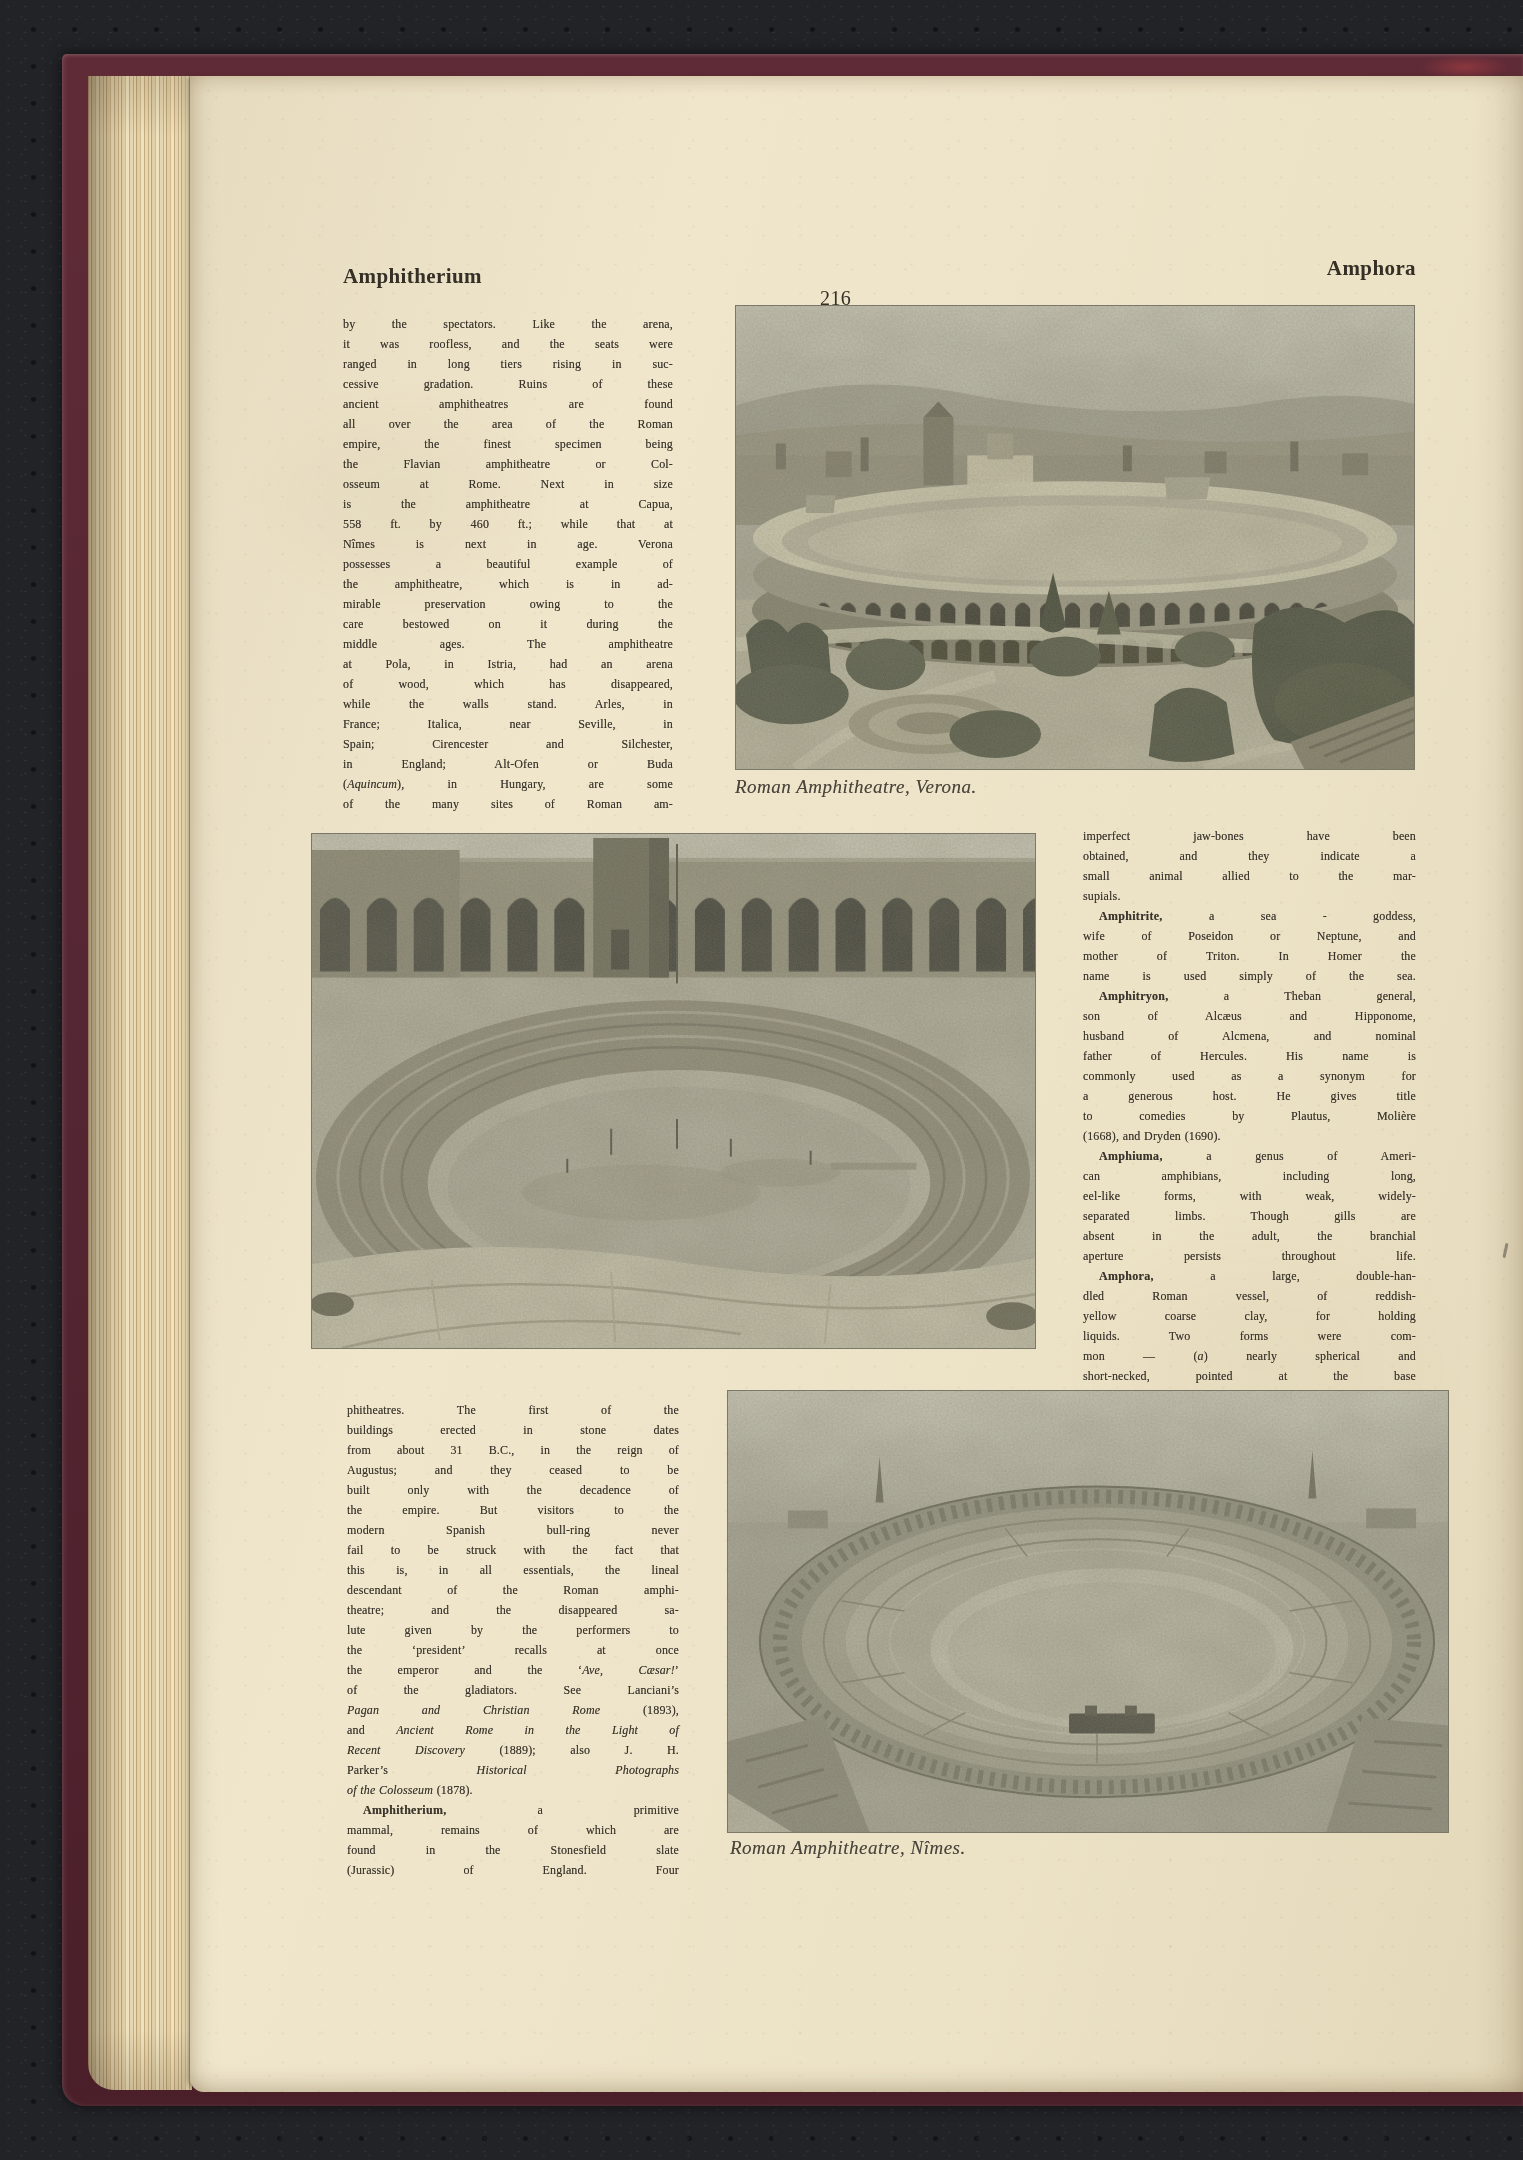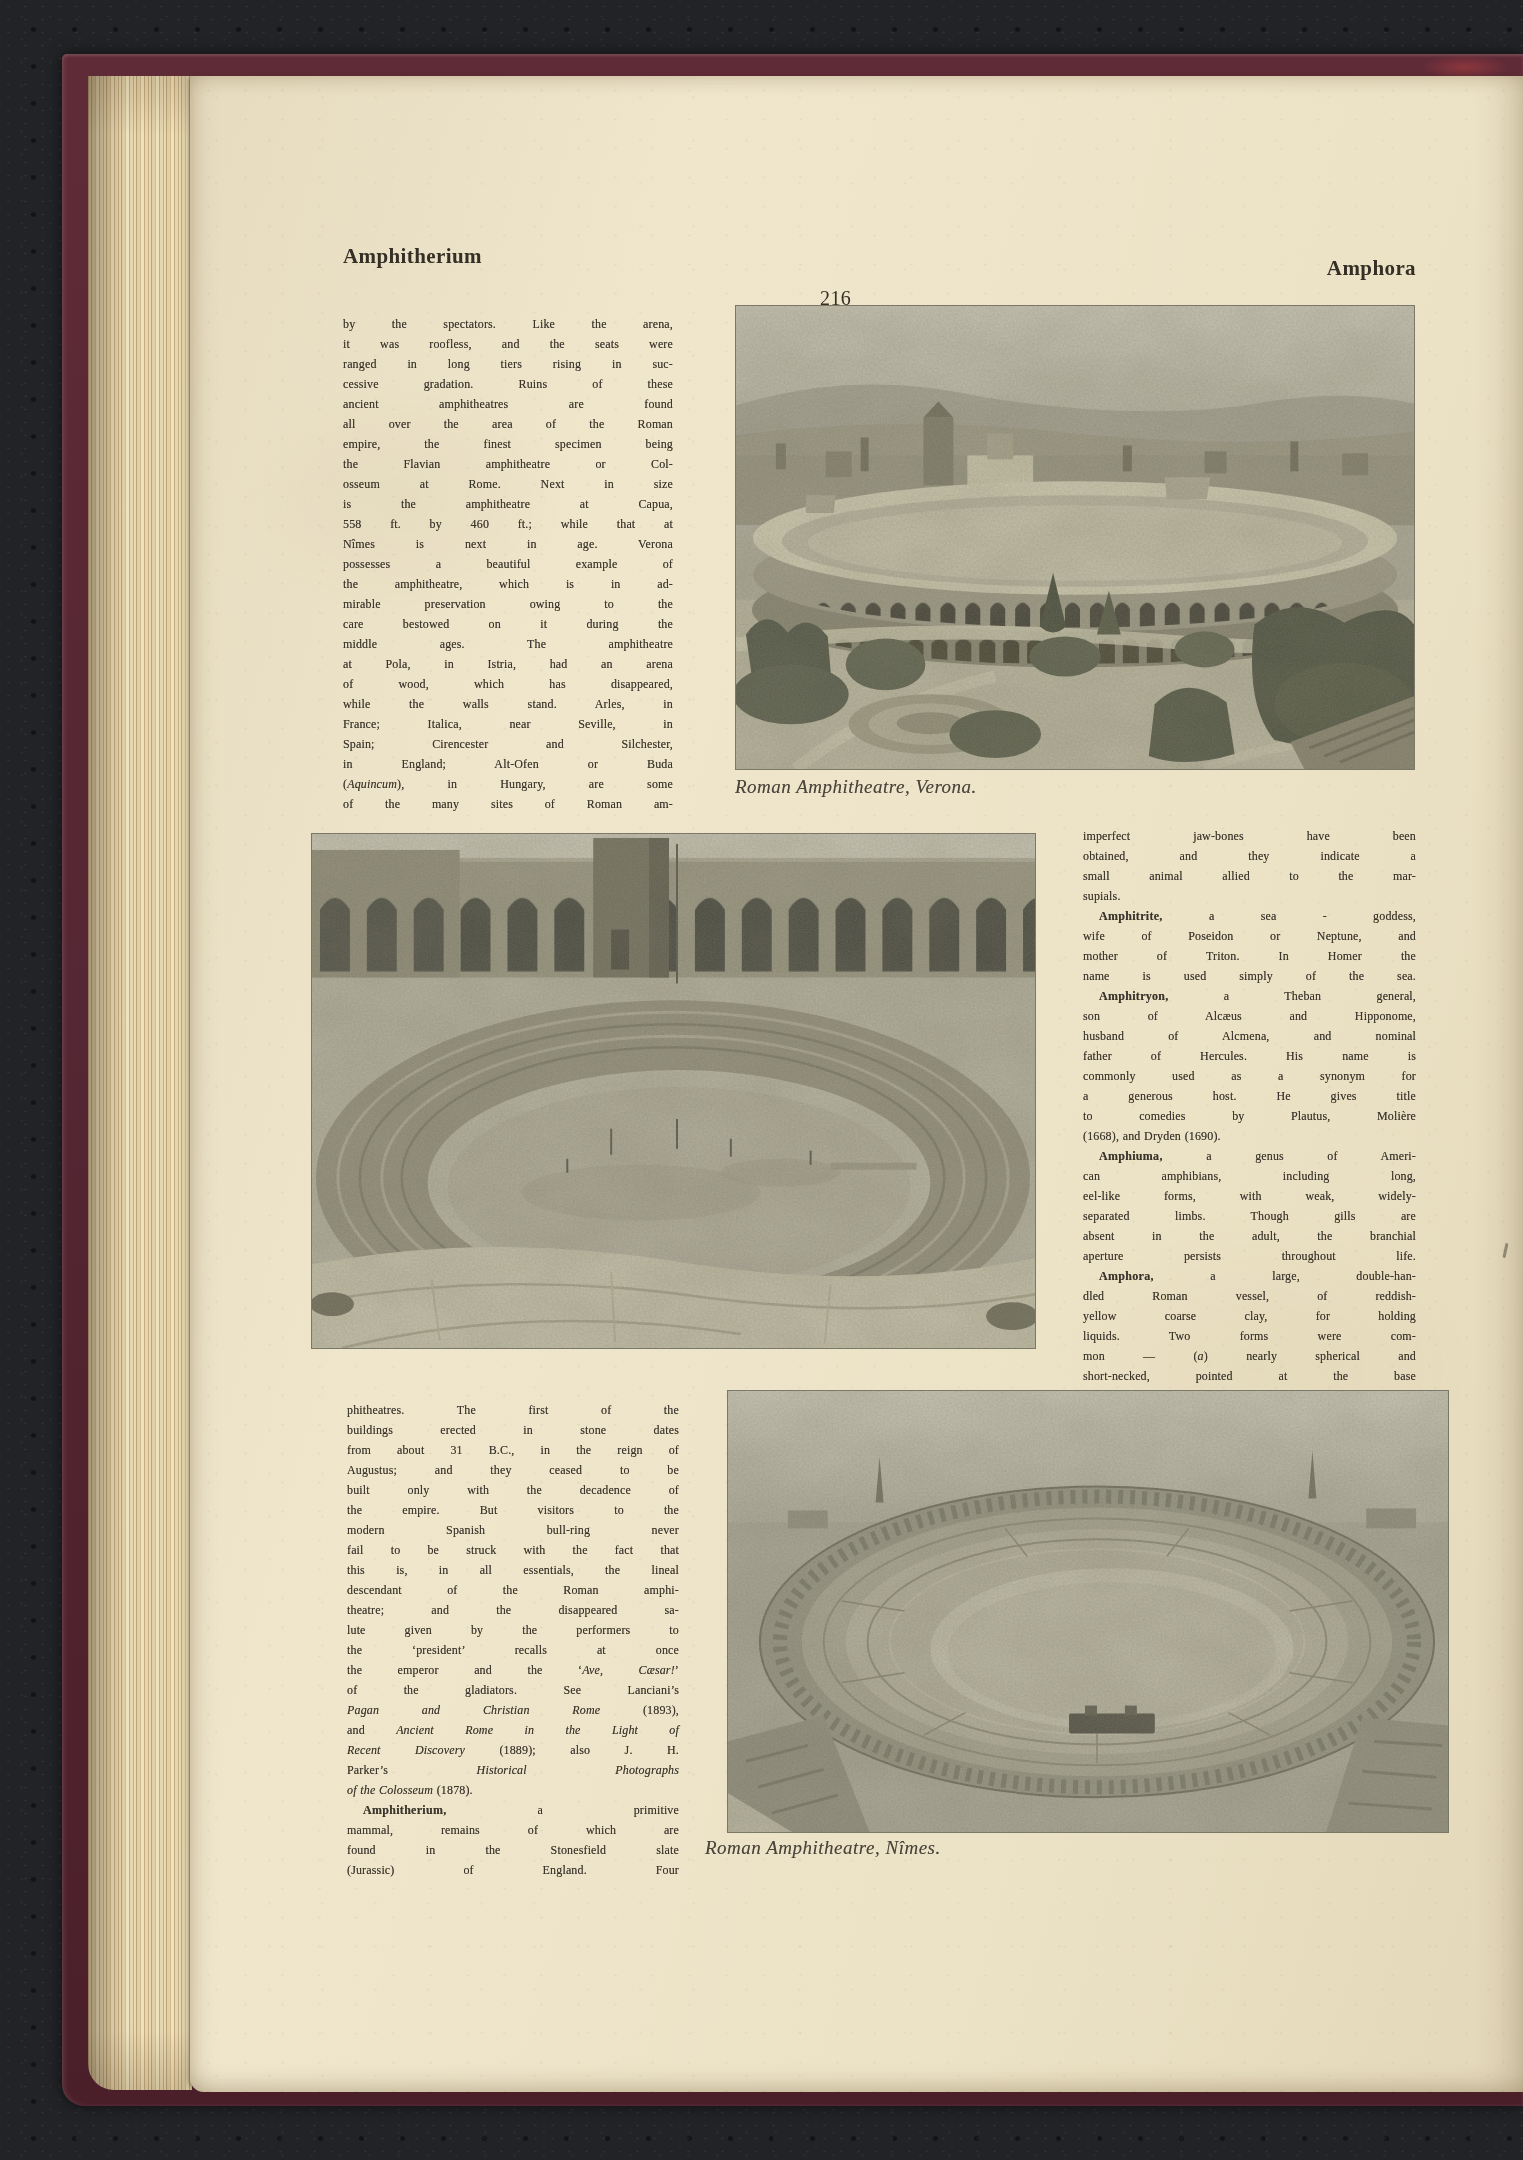--- a/index.html
+++ b/index.html
@@ -53,21 +53,21 @@
   .page::after{
     content:'';position:absolute;inset:0;pointer-events:none;border-radius:inherit;
     background-image:
       radial-gradient(rgba(125,98,52,.07) 1px, transparent 1.7px),
       radial-gradient(rgba(125,98,52,.05) 1px, transparent 2px),
       radial-gradient(230px 170px at 16% 21%, rgba(140,110,60,.05), transparent 70%),
       radial-gradient(300px 220px at 80% 64%, rgba(140,110,60,.045), transparent 72%);
     background-size:37px 29px, 53px 43px, 100% 100%, 100% 100%;
   }
   .hdr{position:absolute;color:#352f26;font-size:21px;line-height:24px;letter-spacing:.4px;}
-  .hdr-left{left:343px;top:244px;font-weight:bold;}
+  .hdr-left{left:343px;top:264px;font-weight:bold;}
   .hdr-center{left:820px;top:258px;width:120px;text-align:left;font-size:20px;font-weight:normal;margin-top:28px;}
   .hdr-right{left:1290px;top:256px;width:126px;text-align:right;font-weight:bold;}
   .col{position:absolute;font-size:12px;line-height:20px;color:var(--c-ink,#3a342b);
        letter-spacing:.15px;word-spacing:.5px;text-shadow:0 0 .4px rgba(58,52,43,.55);margin-top:8px;}
   .col-left-top{left:343px;top:306px;width:330px;}
   .col-right{left:1083px;top:818px;width:333px;}
   .col-left-bottom{left:347px;top:1392px;width:332px;}
   .line{height:20px;text-align:justify;text-align-last:justify;}
   .line.end{text-align-last:left;}
   .line.ind{padding-left:16px;}
@@ -75,21 +75,21 @@
   .fig{position:absolute;margin:0;padding:0;border:1px solid rgba(86,82,66,.55);
        box-sizing:border-box;background:#aaa795;}
   .fig svg{display:block;width:100%;height:100%;}
   .fig-verona{left:735px;top:305px;width:680px;height:465px;}
   .fig-arles{left:311px;top:833px;width:725px;height:516px;}
   .fig-nimes{left:727px;top:1390px;width:722px;height:443px;}
   .caption{position:absolute;font-style:italic;font-size:19px;color:#49433a;
            text-align:left;letter-spacing:.5px;text-shadow:0 0 .4px rgba(73,67,58,.4);}
   .cap-verona{left:735px;top:776px;width:680px;}
   .cap-arles{left:311px;top:1351px;width:725px;}
-  .cap-nimes{left:705px;top:1837px;width:722px;}
+  .cap-nimes{left:730px;top:1837px;width:722px;}
   .margin-mark{position:absolute;left:1504px;top:1243px;width:3px;height:15px;
                background:rgba(70,65,55,.5);transform:rotate(12deg);border-radius:2px;}
 </style>
 </head>
 <body>
 
 <div class="scene">
 
   <div class="cover">
     <div class="cover-wear"></div>

